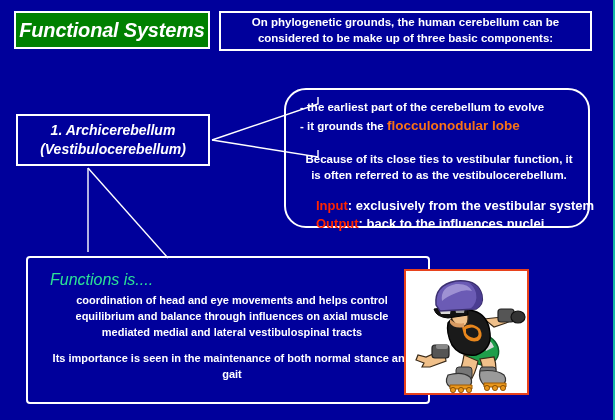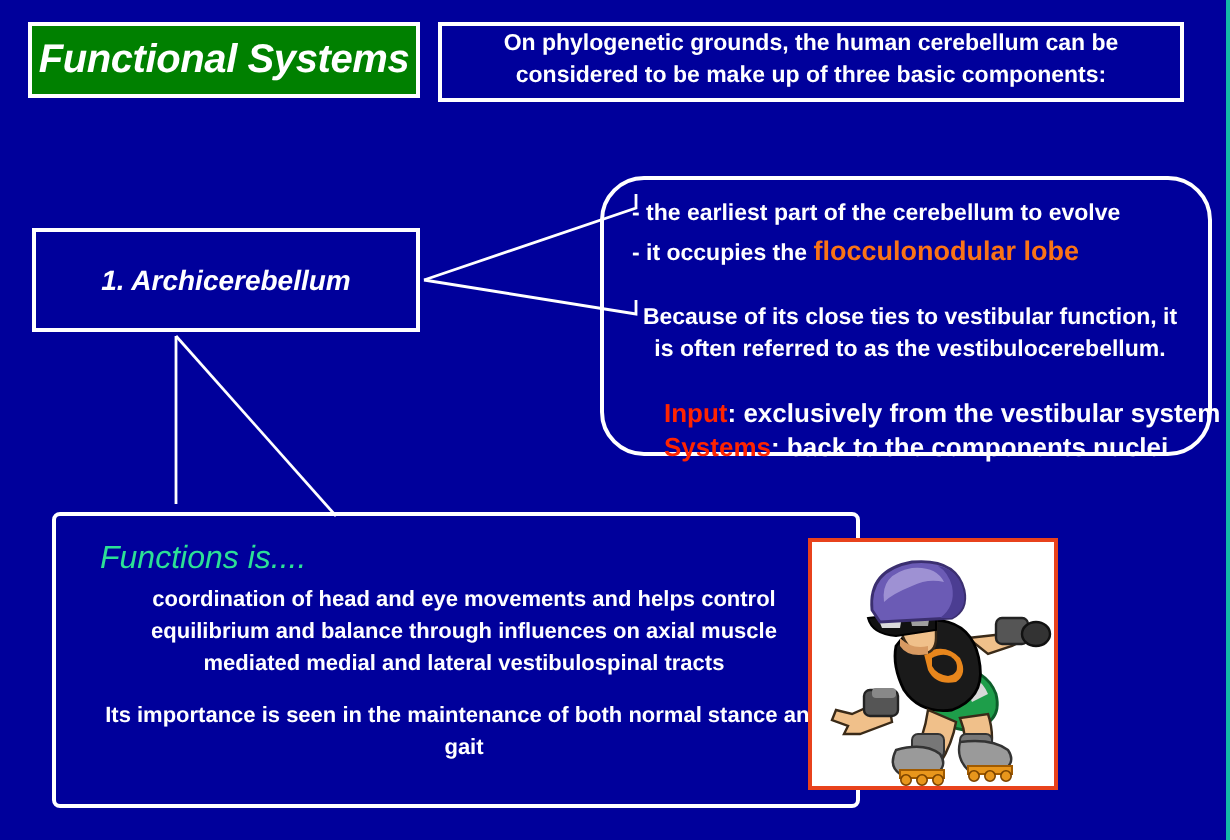--- a/index.html
+++ b/index.html
@@ -81,21 +81,21 @@
     font-size: 14px;
     font-weight: bold;
     font-style: italic;
     line-height: 1.35;
     white-space: nowrap;
   }
 
   
   #detail-box {
     position: absolute;
-    left: 300px;
+    left: 284px;
     top: 88px;
     width: 306px;
     height: 140px;
     border: 2px solid #FFFFFF;
     border-radius: 22px;
     box-sizing: border-box;
     padding: 9px 10px 6px 14px;
   }
   #detail-box .d-line {
     color: #FFFFFF;
@@ -190,29 +190,30 @@
   <div id="title-box">
     <span class="title-text">Functional Systems</span>
   </div>
 
   <div id="intro-box">
     <span class="intro-text">On phylogenetic grounds, the human cerebellum can be considered to be make up of three basic components:</span>
   </div>
 
   <div id="archi-box">
     <span class="archi-line">1. Archicerebellum</span>
+    <span class="archi-line">(Vestibulocerebellum)</span>
   </div>
 
   <div id="detail-box">
     <div class="d-line">- the earliest part of the cerebellum to evolve</div>
-    <div class="d-line"><span>-  it occupies the </span><span class="hl-red-lg">flocculonodular lobe</span></div>
+    <div class="d-line"><span>-  it grounds the </span><span class="hl-red-lg">flocculonodular lobe</span></div>
     <div class="d-para">Because of its close ties to vestibular function, it is often referred to  as the vestibulocerebellum.</div>
     <div class="io-group">
       <div class="d-io"><span class="hl-red">Input</span><span>: exclusively from the vestibular system</span></div>
-      <div class="d-io"><span class="hl-red">Systems</span><span>: back to the components nuclei</span></div>
+      <div class="d-io"><span class="hl-red">Output</span><span>: back to the influences nuclei</span></div>
     </div>
   </div>
 
   <div id="functions-box">
     <div class="fn-head">Functions is....</div>
     <div class="fn-body">coordination of head and eye movements and helps control equilibrium and balance through influences on axial muscle mediated medial and lateral vestibulospinal tracts</div>
     <div class="fn-body second">Its importance is seen in the maintenance of both normal stance and gait</div>
   </div>
 
   <div id="clipart-frame">

